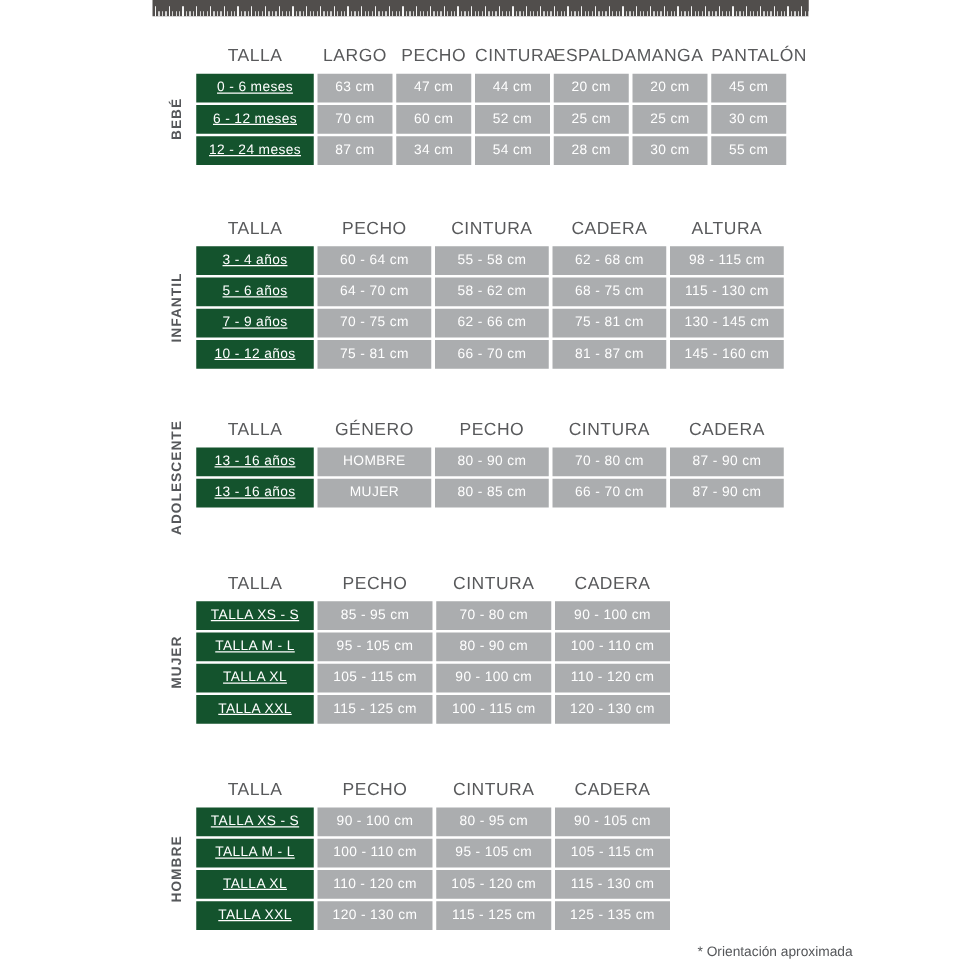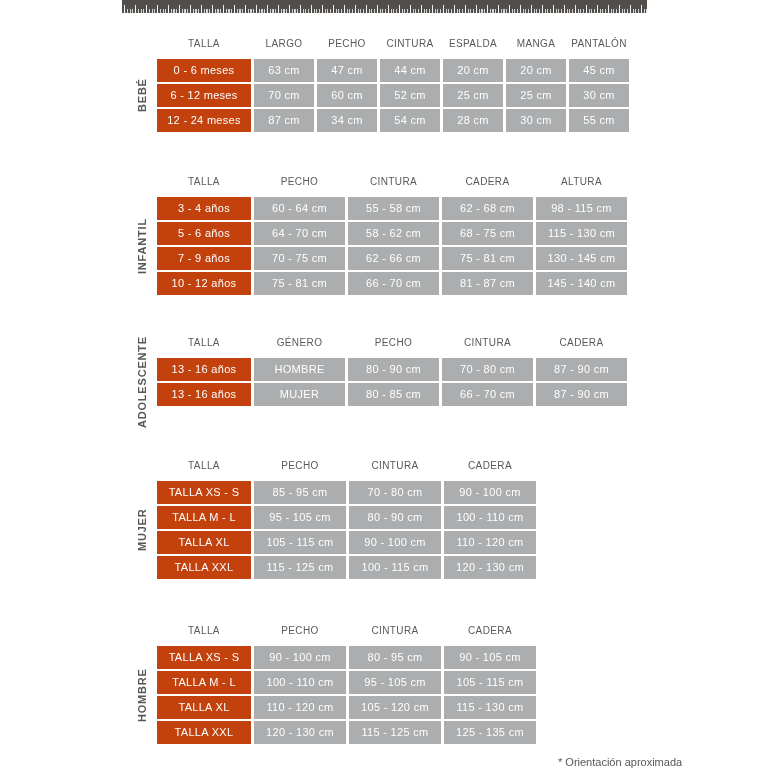--- a/index.html
+++ b/index.html
@@ -21,29 +21,29 @@
     content:"";position:absolute;left:2px;right:0;bottom:0;height:4px;
     background:repeating-linear-gradient(90deg,rgba(255,255,255,.75) 0 1px,transparent 1px 2.75px);
   }
   .section{position:absolute;left:157px;}
   .grid{display:grid;column-gap:3px;}
   .g7{grid-template-columns:94px repeat(6,60px);}
   .g5{grid-template-columns:94px repeat(4,91px);}
   .g4{grid-template-columns:94px repeat(3,92px);}
   .hdr{height:12px;align-items:center;}
   .hcell{
-    font-size:10px;line-height:12px;letter-spacing:.4px;color:#58595b;
+    font-size:14px;line-height:12px;letter-spacing:.4px;color:#58595b;
     text-align:center;white-space:nowrap;
   }
   .body{row-gap:2px;margin-top:9px;position:relative;}
   .cell{
     height:23px;line-height:23px;text-align:center;color:#ffffff;
     font-size:11px;letter-spacing:.3px;white-space:nowrap;overflow:hidden;
   }
-  .dark{background:#c2410c;}
+  .dark{background:#14532d;text-decoration:underline;}
   .light{background:#abadaf;}
   .vlabel{
     position:absolute;left:-23px;top:0;bottom:0;width:15px;
     display:flex;align-items:center;justify-content:center;
     writing-mode:vertical-rl;transform:rotate(180deg);
     font-size:11px;font-weight:bold;letter-spacing:.8px;color:#55575a;
     white-space:nowrap;
   }
   .footnote{
     position:absolute;left:517px;top:756px;width:140px;
@@ -113,21 +113,21 @@
     <div class="cell light">115 - 130 cm</div>
     <div class="cell dark">7 - 9 años</div>
     <div class="cell light">70 - 75 cm</div>
     <div class="cell light">62 - 66 cm</div>
     <div class="cell light">75 - 81 cm</div>
     <div class="cell light">130 - 145 cm</div>
     <div class="cell dark">10 - 12 años</div>
     <div class="cell light">75 - 81 cm</div>
     <div class="cell light">66 - 70 cm</div>
     <div class="cell light">81 - 87 cm</div>
-    <div class="cell light">145 - 140 cm</div>
+    <div class="cell light">145 - 160 cm</div>
   </div>
 </div>
 
 <div class="section" style="top:337px">
   <div class="grid g5 hdr">
     <div class="hcell">TALLA</div>
     <div class="hcell">GÉNERO</div>
     <div class="hcell">PECHO</div>
     <div class="hcell">CINTURA</div>
     <div class="hcell">CADERA</div>

